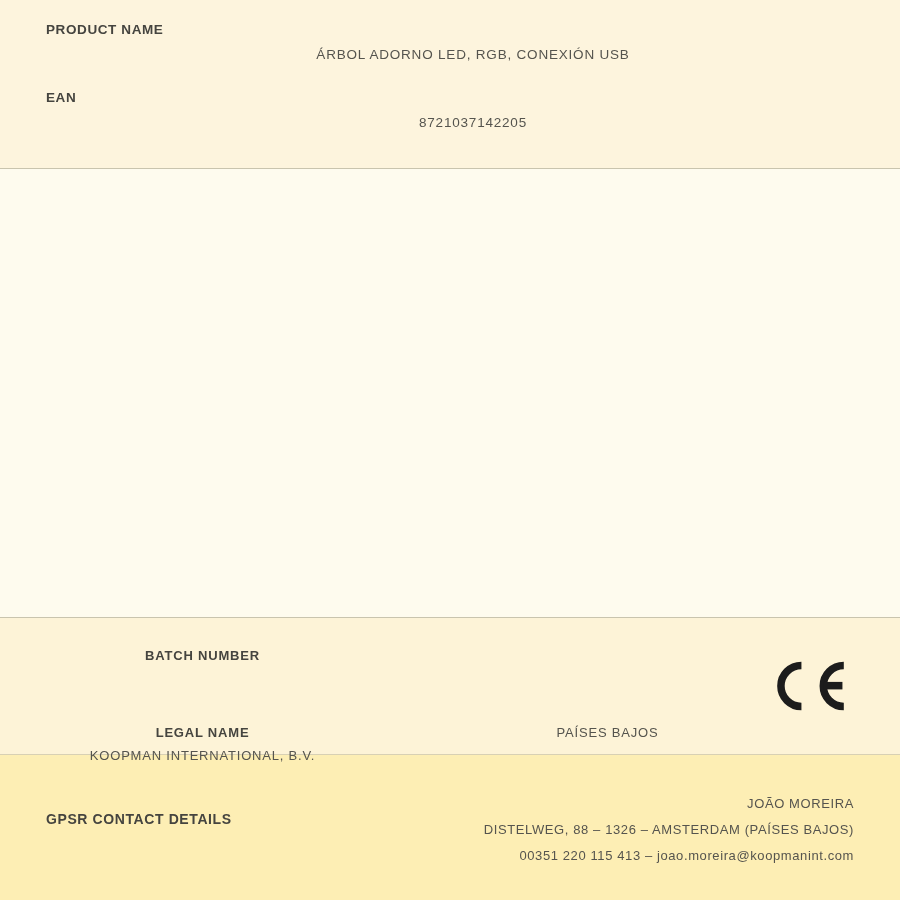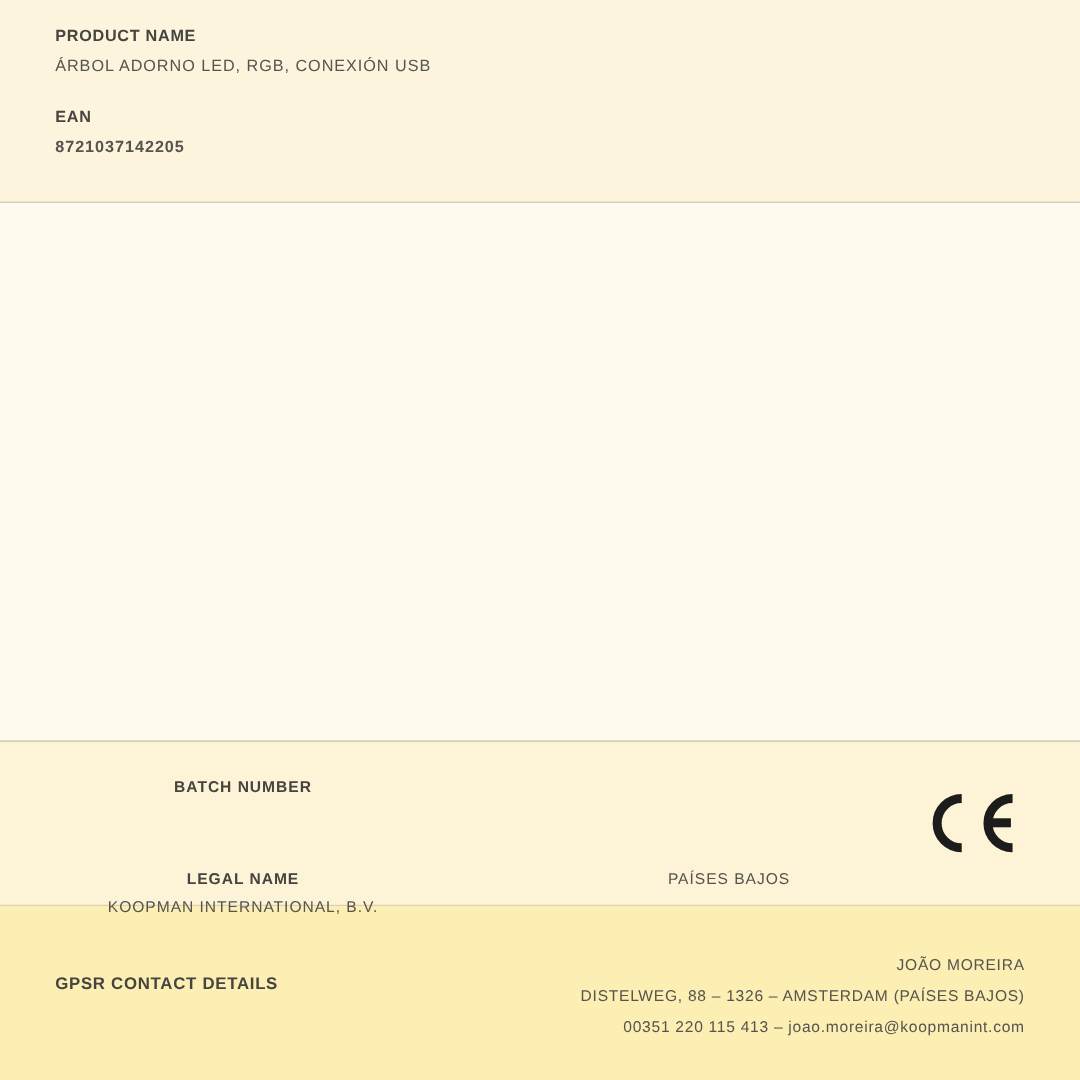--- a/index.html
+++ b/index.html
@@ -13,21 +13,21 @@
     background: #fdf4dd;
     color: #4a4a46;
     overflow: hidden;
   }
   .page {
     position: relative;
     width: 900px;
     height: 900px;
     display: flex;
     flex-direction: column;
-    background: #000000;
+    background: #8b5cf6;
   }
 
   
   .top-block {
     background: #fdf4dd;
     padding: 22px 0 14px 46px;
     border-bottom: 1px solid #c9c4ae;
     box-sizing: border-box;
     height: 169px;
   }
@@ -36,24 +36,24 @@
     font-weight: bold;
     letter-spacing: 0.6px;
     color: #45443f;
     margin: 0 0 10px 0;
   }
   .field-value {
     font-size: 13.5px;
     letter-spacing: 0.8px;
     color: #55544e;
     margin: 0 0 28px 0;
+    text-align: center;
   }
   .field-value.last {
     margin-bottom: 16px;
-    font-weight: bold;
   }
 
   
   .media-area {
     flex: 1 1 auto;
     background: #fefbee;
     border-bottom: 1px solid #c9c4ae;
   }
 
   

